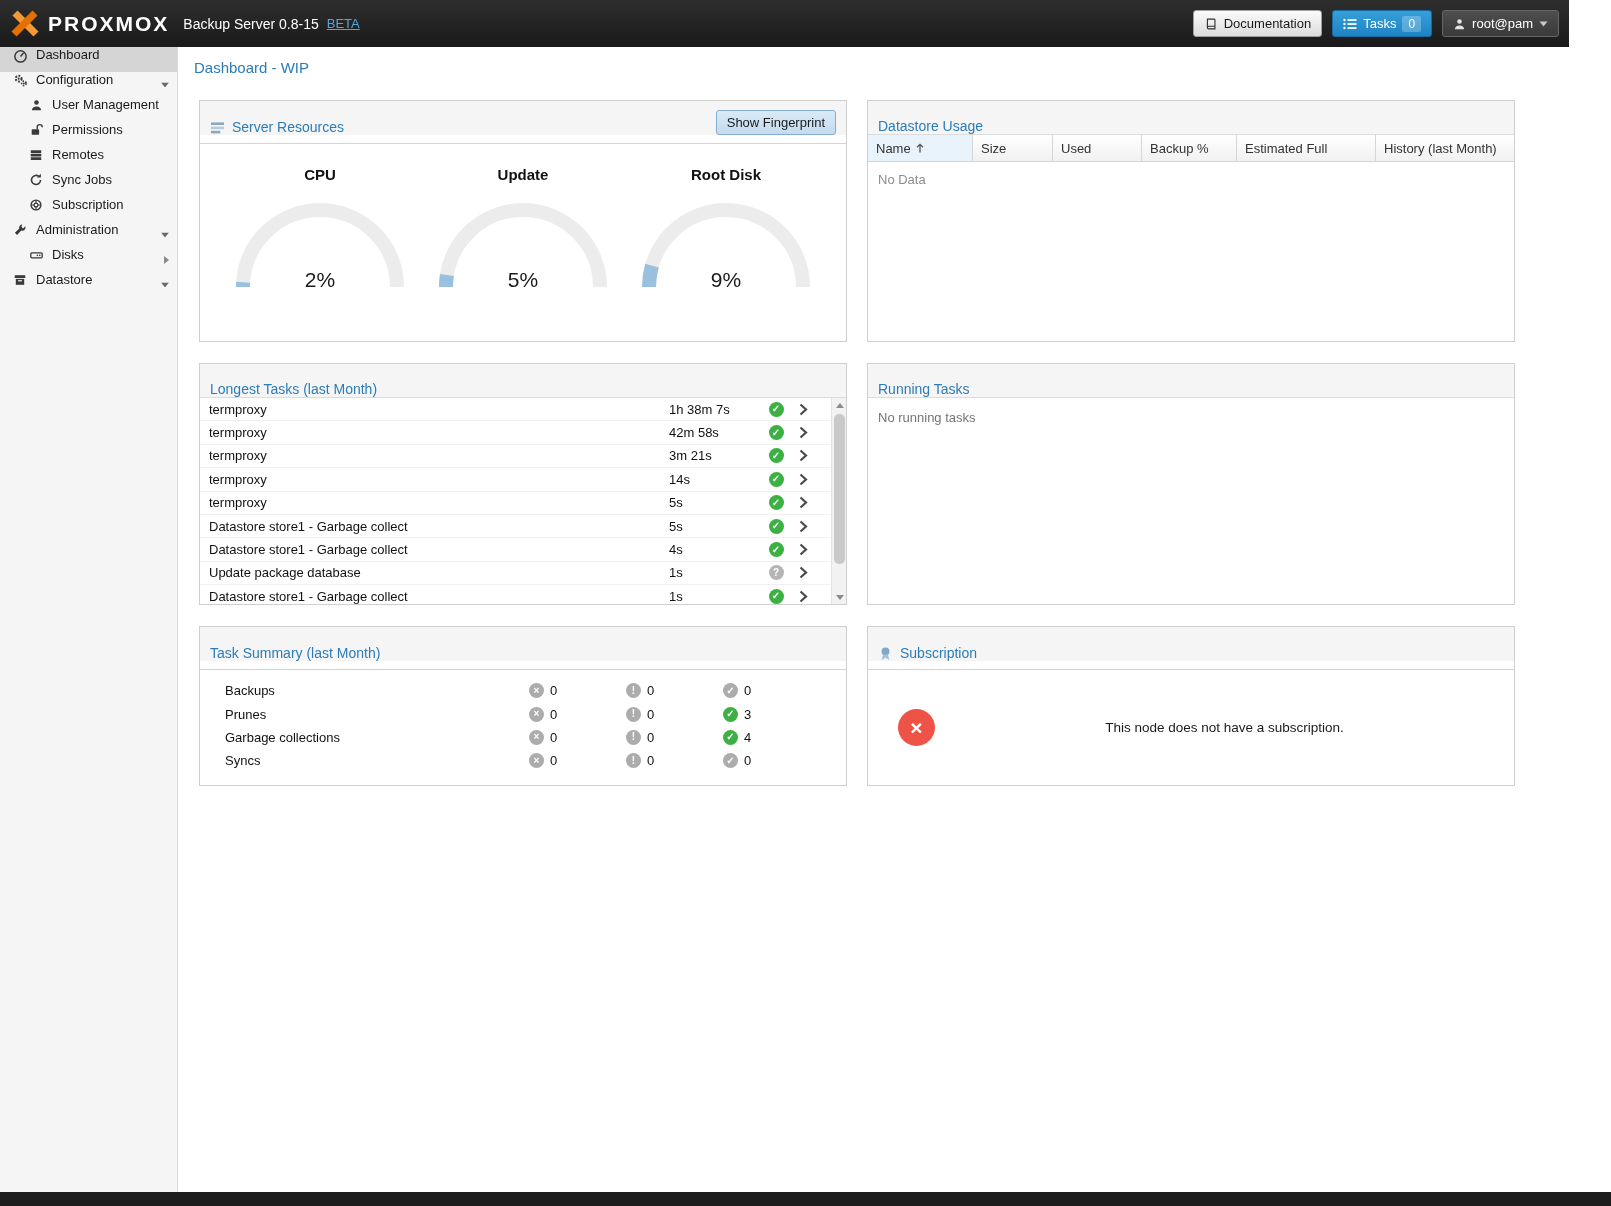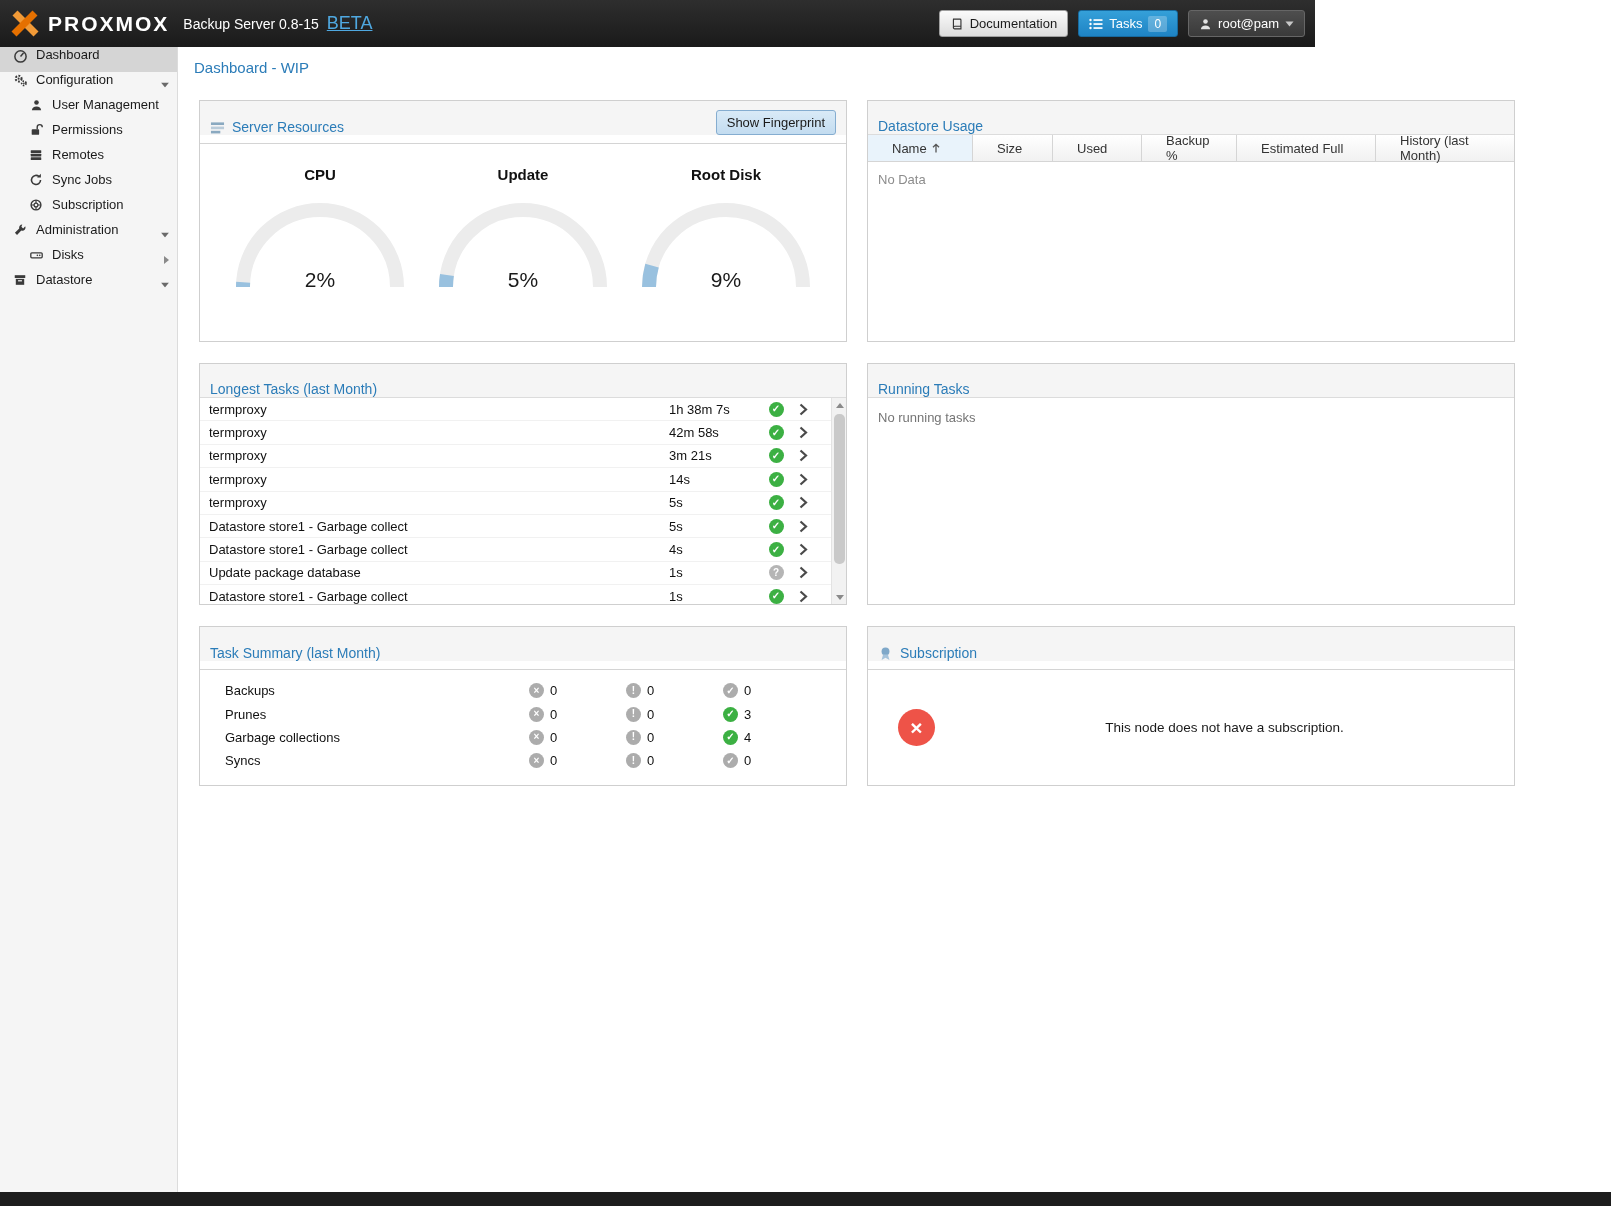--- a/index.html
+++ b/index.html
@@ -1,26 +1,26 @@
 <!DOCTYPE html>
 <html><head>
 <meta charset="utf-8">
 <style>
   * { margin:0; padding:0; box-sizing:border-box; }
   html,body { width:1611px; height:1206px; overflow:hidden; }
   body { font-family:"Liberation Sans", sans-serif; font-size:13px; color:#222; background:#fff; position:relative; }
 
   
-  .topbar { position:absolute; top:0; left:0; width:1315px; height:47px;
+  .topbar { position:absolute; top:0; left:0; width:1569px; height:47px;
     background:linear-gradient(#2e2e2e,#1a1a1a); display:flex; align-items:center; padding:0 10px; }
   .logo-wrap { display:flex; align-items:center; }
   .logo-x { width:30px; height:30px; margin-right:8px; }
   .brand-text { color:#fff; font-weight:bold; font-size:21px; letter-spacing:2px; }
   .product-text { color:#fff; font-size:14px; margin-left:14px; }
-  .beta-link { color:#4fa8e0; font-size:18px; margin-left:8px; text-decoration:underline; cursor:pointer; }
+  .beta-link { color:#4fa8e0; font-size:13px; margin-left:8px; text-decoration:underline; cursor:pointer; }
   .topbar-spacer { flex:1; }
   .tb-btn { display:inline-flex; align-items:center; gap:6px; height:27px; padding:0 10px;
     border-radius:3px; font-size:13px; cursor:pointer; margin-left:10px; }
   .tb-btn.light { background:linear-gradient(#fbfbfb,#dcdcdc); border:1px solid #9f9f9f; color:#1a1a1a; }
   .tb-btn.blue { background:linear-gradient(#35a0d9,#1e83c4); border:1px solid #176a9f; color:#fff; }
   .tb-btn.dark { background:linear-gradient(#4e4e4e,#3a3a3a); border:1px solid #666; color:#fff; }
   .tasks-badge { background:rgba(255,255,255,.25); border-radius:2px; padding:1px 6px; font-size:12px; }
 
   
   .sidebar { position:absolute; top:47px; left:0; width:178px; bottom:14px; background:#f5f5f5;
@@ -54,21 +54,21 @@
   .gauges { display:flex; justify-content:space-between; padding:22px 30px 0 30px; }
   .gauge { width:180px; text-align:center; }
   .gauge-label { font-weight:bold; font-size:15px; color:#111; }
   .gauge-arc { position:relative; margin-top:14px; height:97px; }
   .arc-bg { fill:none; stroke:#ececec; stroke-width:14; }
   .arc-val { fill:none; stroke:#99c1df; stroke-width:14; }
   .gauge-value { position:absolute; left:0; right:0; bottom:2px; font-size:21px; color:#1a1a1a; }
 
   
   .dtable-head { display:flex; height:27px; border-bottom:1px solid #d5d5d5; background:#f7f7f7; }
-  .dcell { display:flex; align-items:center; gap:5px; padding:0 24px; border-right:1px solid #d5d5d5;
+  .dcell { display:flex; align-items:center; gap:5px; padding:0 8px; border-right:1px solid #d5d5d5;
     font-size:13px; color:#333; background:linear-gradient(#ffffff,#f1f1f1); cursor:pointer; }
   .dcell.sorted { background:#e9f3fb; }
   .dcell.c0 { width:105px; } .dcell.c1 { width:80px; } .dcell.c2 { width:89px; }
   .dcell.c3 { width:95px; } .dcell.c4 { width:139px; } .dcell.c5 { flex:1; border-right:none; }
   .empty-text { padding:10px 10px; color:#8c8c8c; }
 
   
   .lt-list { position:absolute; inset:0; overflow:hidden; }
   .lt-row { display:flex; align-items:center; height:23.4px; padding-left:9px;
     border-bottom:1px solid #f1f1f1; cursor:pointer; }

